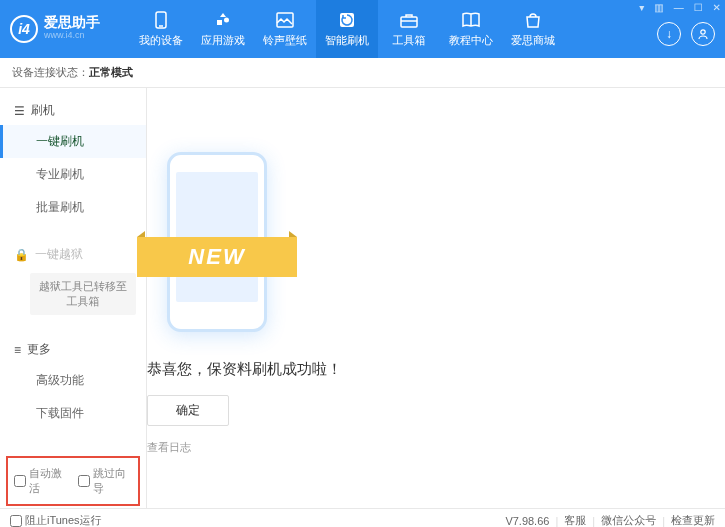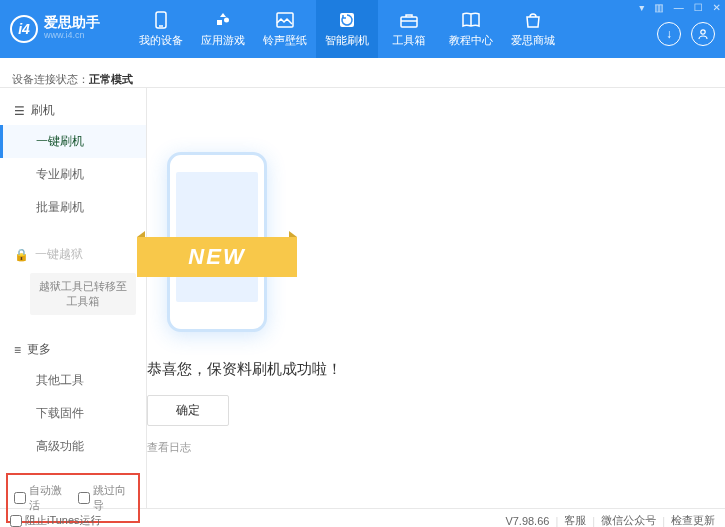--- a/index.html
+++ b/index.html
@@ -14,21 +14,21 @@
 .nav { display: flex; flex: 1; height: 100%; }
 .nav-item { width: 62px; display: flex; flex-direction: column; align-items: center; justify-content: center; color: #fff; font-size: 11px; gap: 4px; cursor: pointer; }
 .nav-item.active { background: #1d7de0; }
 .nav-icon { width: 20px; height: 18px; display: flex; align-items: center; justify-content: center; }
 
 .win-controls { position: absolute; top: 2px; right: 4px; display: flex; gap: 10px; color: #cde4fb; font-size: 10px; }
 .win-controls span { cursor: pointer; }
 .right-icons { position: absolute; right: 10px; top: 22px; display: flex; gap: 10px; }
 .circ-btn { width: 24px; height: 24px; border: 1.5px solid #fff; border-radius: 50%; display: flex; align-items: center; justify-content: center; color: #fff; font-size: 12px; cursor: pointer; }
 
-.status-bar { height: 30px; border-bottom: 1px solid #e8e8e8; display: flex; align-items: flex-start; padding: 14px 12px; font-size: 11px; color: #666; }
+.status-bar { height: 30px; border-bottom: 1px solid #e8e8e8; display: flex; align-items: center; padding: 14px 12px; font-size: 11px; color: #666; }
 .status-bar b { color: #333; }
 
 .body { display: flex; height: 420px; }
 .sidebar { width: 147px; border-right: 1px solid #e8e8e8; display: flex; flex-direction: column; font-size: 12px; }
 .side-section { padding: 8px 0; }
 .side-head { display: flex; align-items: center; gap: 6px; padding: 6px 14px; color: #555; cursor: pointer; }
 .side-item { padding: 8px 14px 8px 36px; color: #666; cursor: pointer; position: relative; }
 .side-item.active { color: #14532d; background: #f4f9ff; }
 .side-item.active::before { content: ""; position: absolute; left: 0; top: 0; bottom: 0; width: 3px; background: #2d8cf0; }
 .side-sub { background: #f5f5f5; margin: 4px 10px 4px 30px; padding: 6px 6px; font-size: 11px; color: #888; text-align: center; border-radius: 2px; }
@@ -170,23 +170,22 @@
         <span>🔒</span>
         <span>一键越狱</span>
       </div>
       <div class="side-sub">越狱工具已转移至工具箱</div>
     </div>
     <div class="side-section">
       <div class="side-head">
         <span>≡</span>
         <span>更多</span>
       </div>
-      <div class="side-item">其他工具</div>
+      <div class="side-item">高级功能</div>
       <div class="side-item">下载固件</div>
-      <div class="side-item">高级功能</div>
     </div>
     <div style="flex:1"></div>
     <div class="checkbox-row">
       <label class="chk">
           <input type="checkbox" style="">
           <span>自动激活</span>
         </label>
       <label class="chk">
           <input type="checkbox" style="">
           <span>跳过向导</span>

